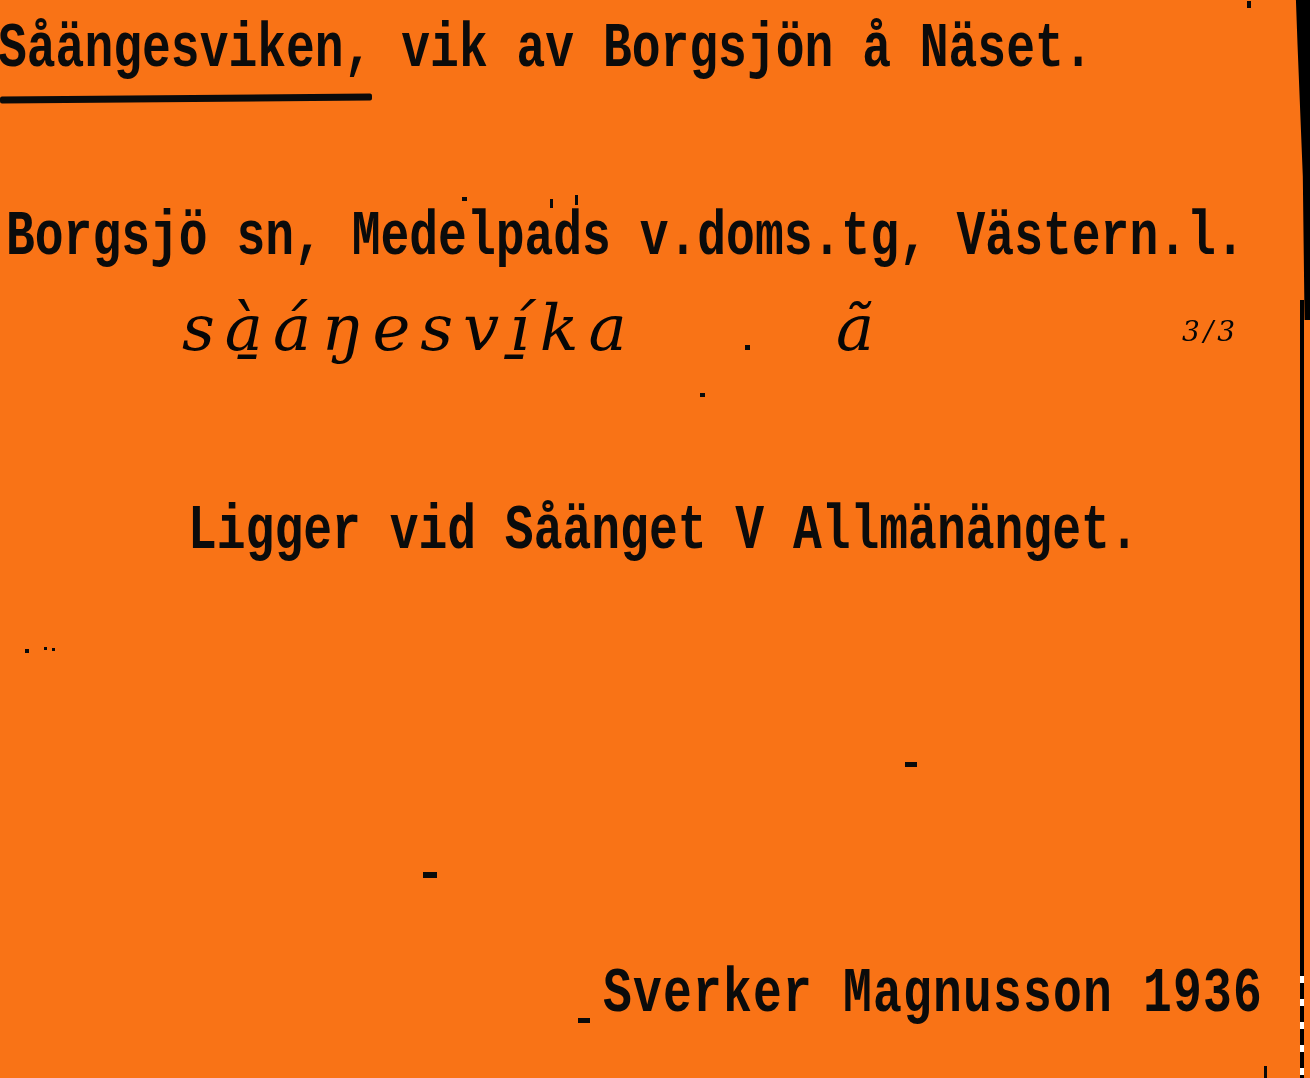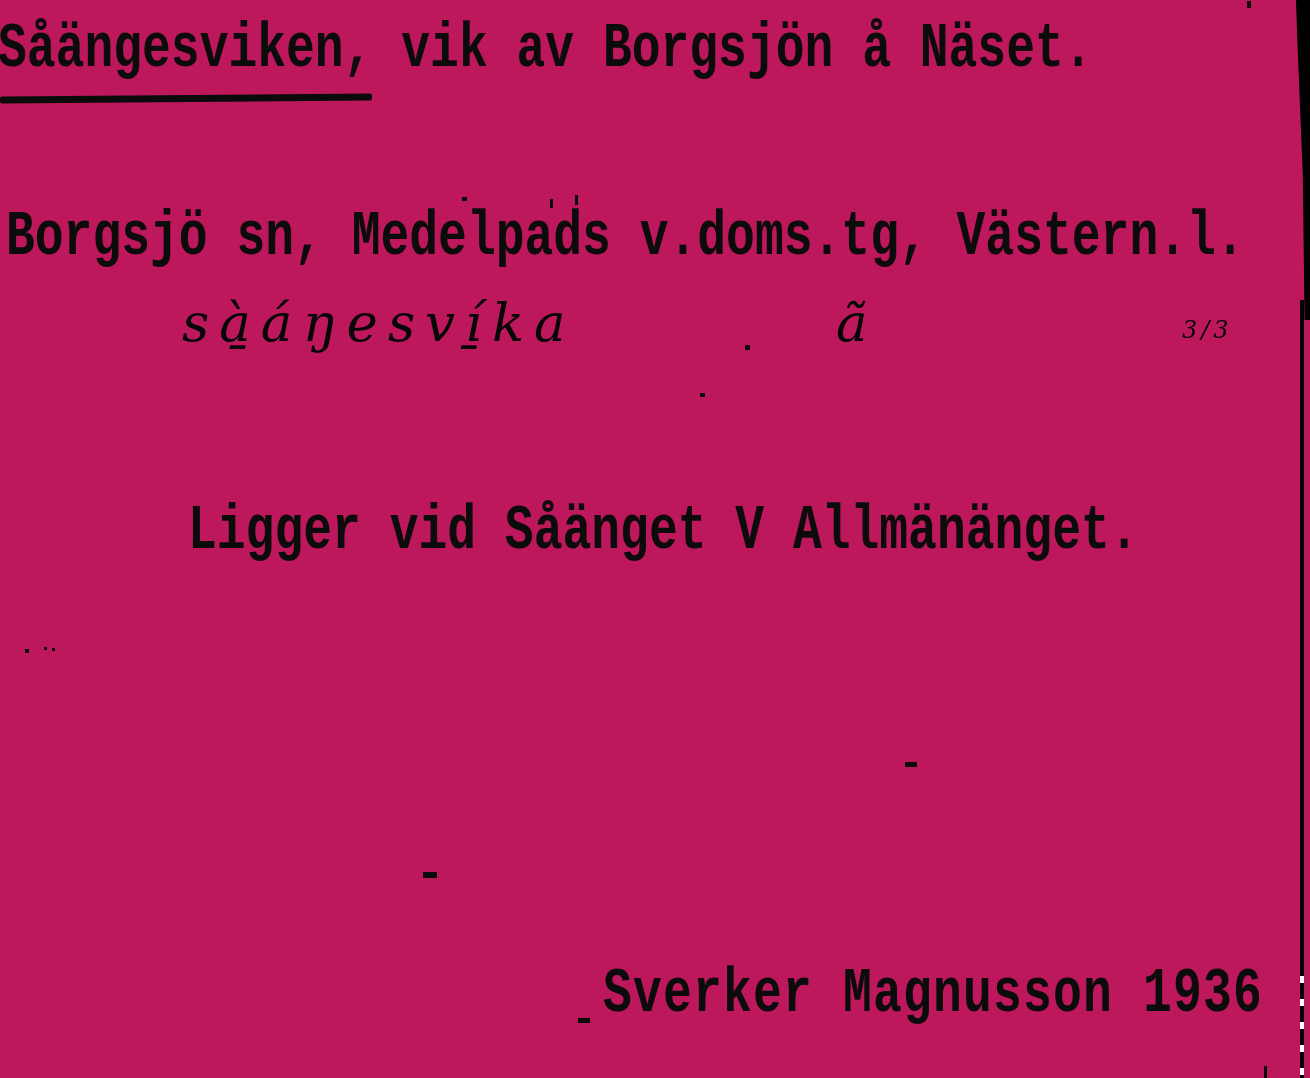--- a/index.html
+++ b/index.html
@@ -4,21 +4,21 @@
 <style>
   html, body {
     margin: 0;
     padding: 0;
     background: #ffffff;
   }
   .page {
     position: relative;
     width: 1310px;
     height: 1078px;
-    background: #be185d;
+    background: #f97316;
     overflow: hidden;
     font-family: "Liberation Mono", monospace;
     color: #000000;
   }
   .typed {
     position: absolute;
     font-family: "Liberation Mono", "DejaVu Sans Mono", monospace;
     font-weight: bold;
     font-size: 48px;
     line-height: 1;
@@ -30,25 +30,25 @@
   }
   .hand {
     position: absolute;
     font-family: "DejaVu Serif", serif;
     font-style: italic;
     line-height: 1;
     white-space: nowrap;
     color: #060606;
   }
   .hand-line {
-    font-size: 53px;
+    font-size: 64px;
     letter-spacing: 10px;
   }
   .hand-small {
-    font-size: 24px;
+    font-size: 28px;
     letter-spacing: 4px;
   }
   .heavy-underline {
     position: absolute;
     left: 0px;
     top: 95px;
     width: 372px;
     height: 7px;
     background: #0a0a0a;
     transform: rotate(-0.5deg);

